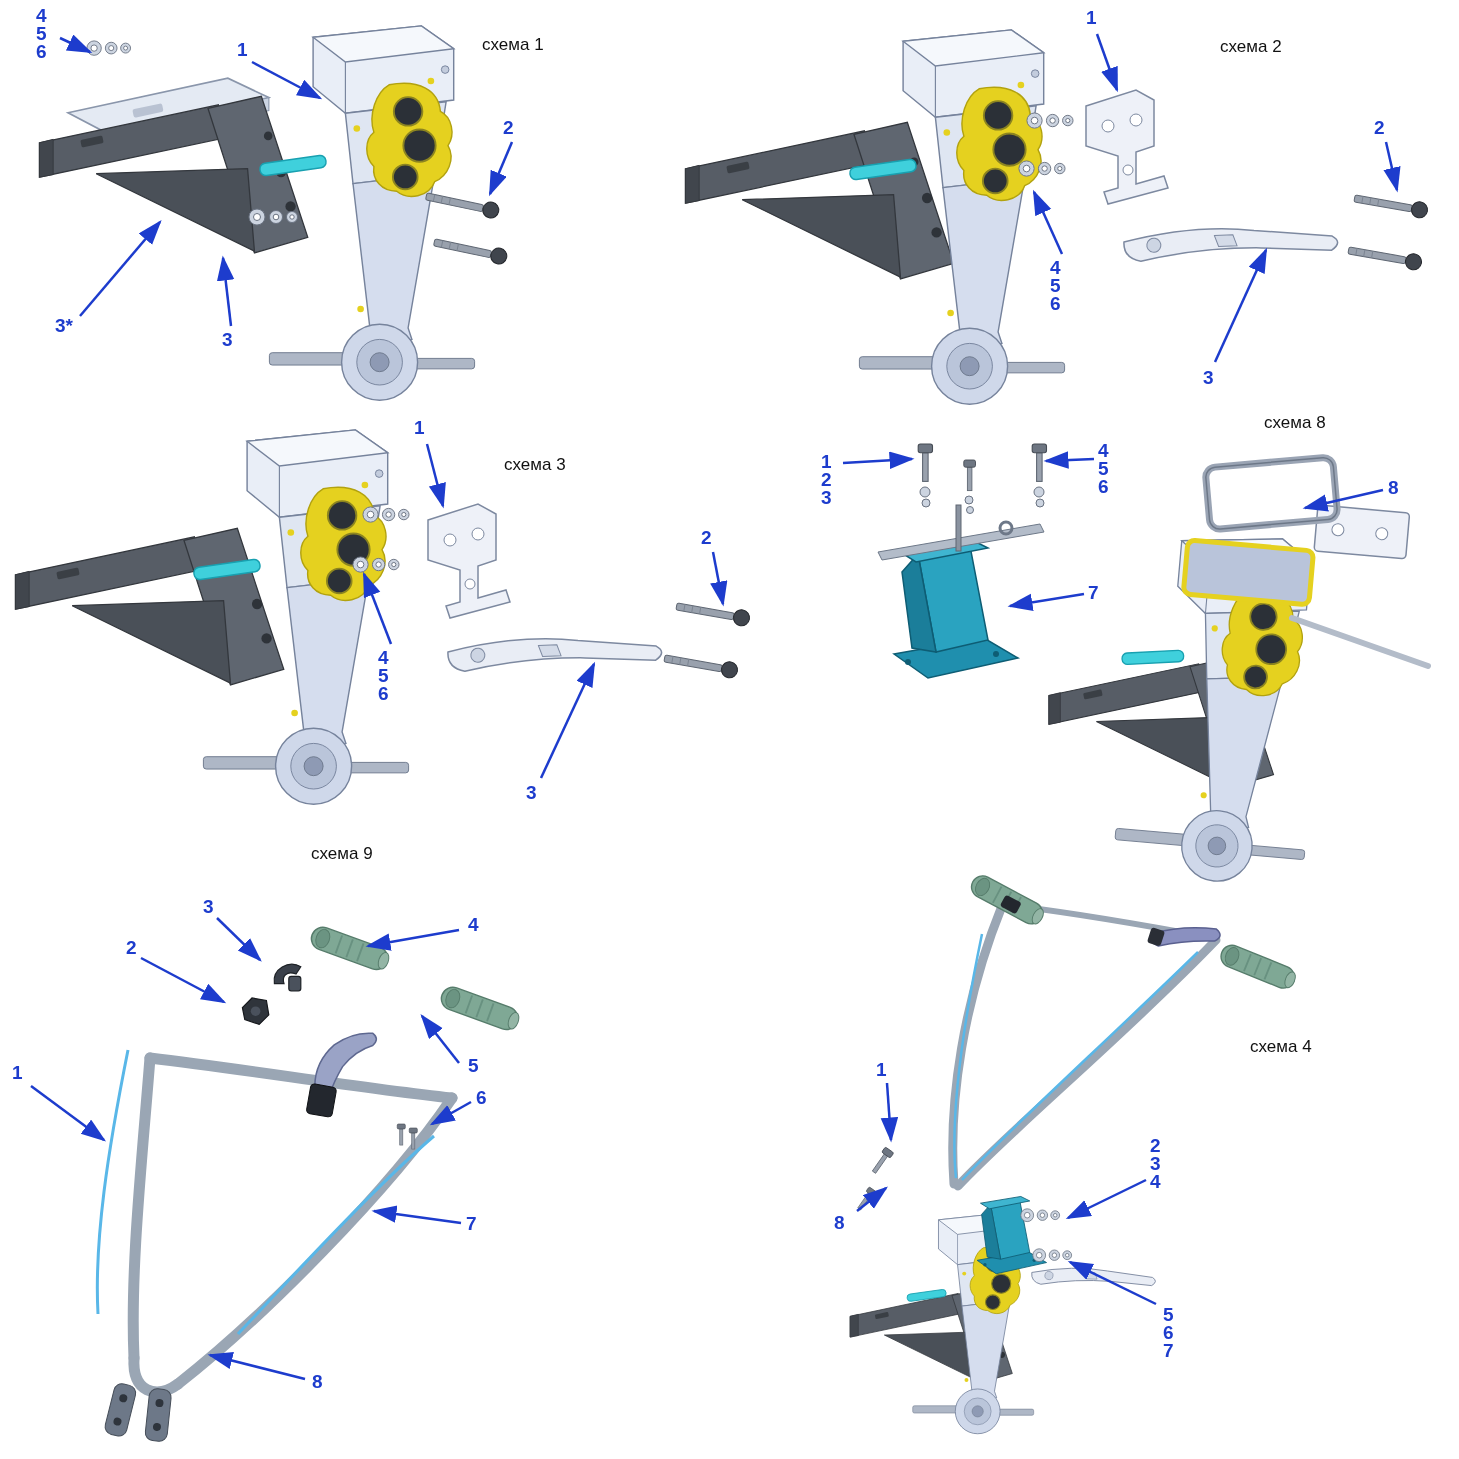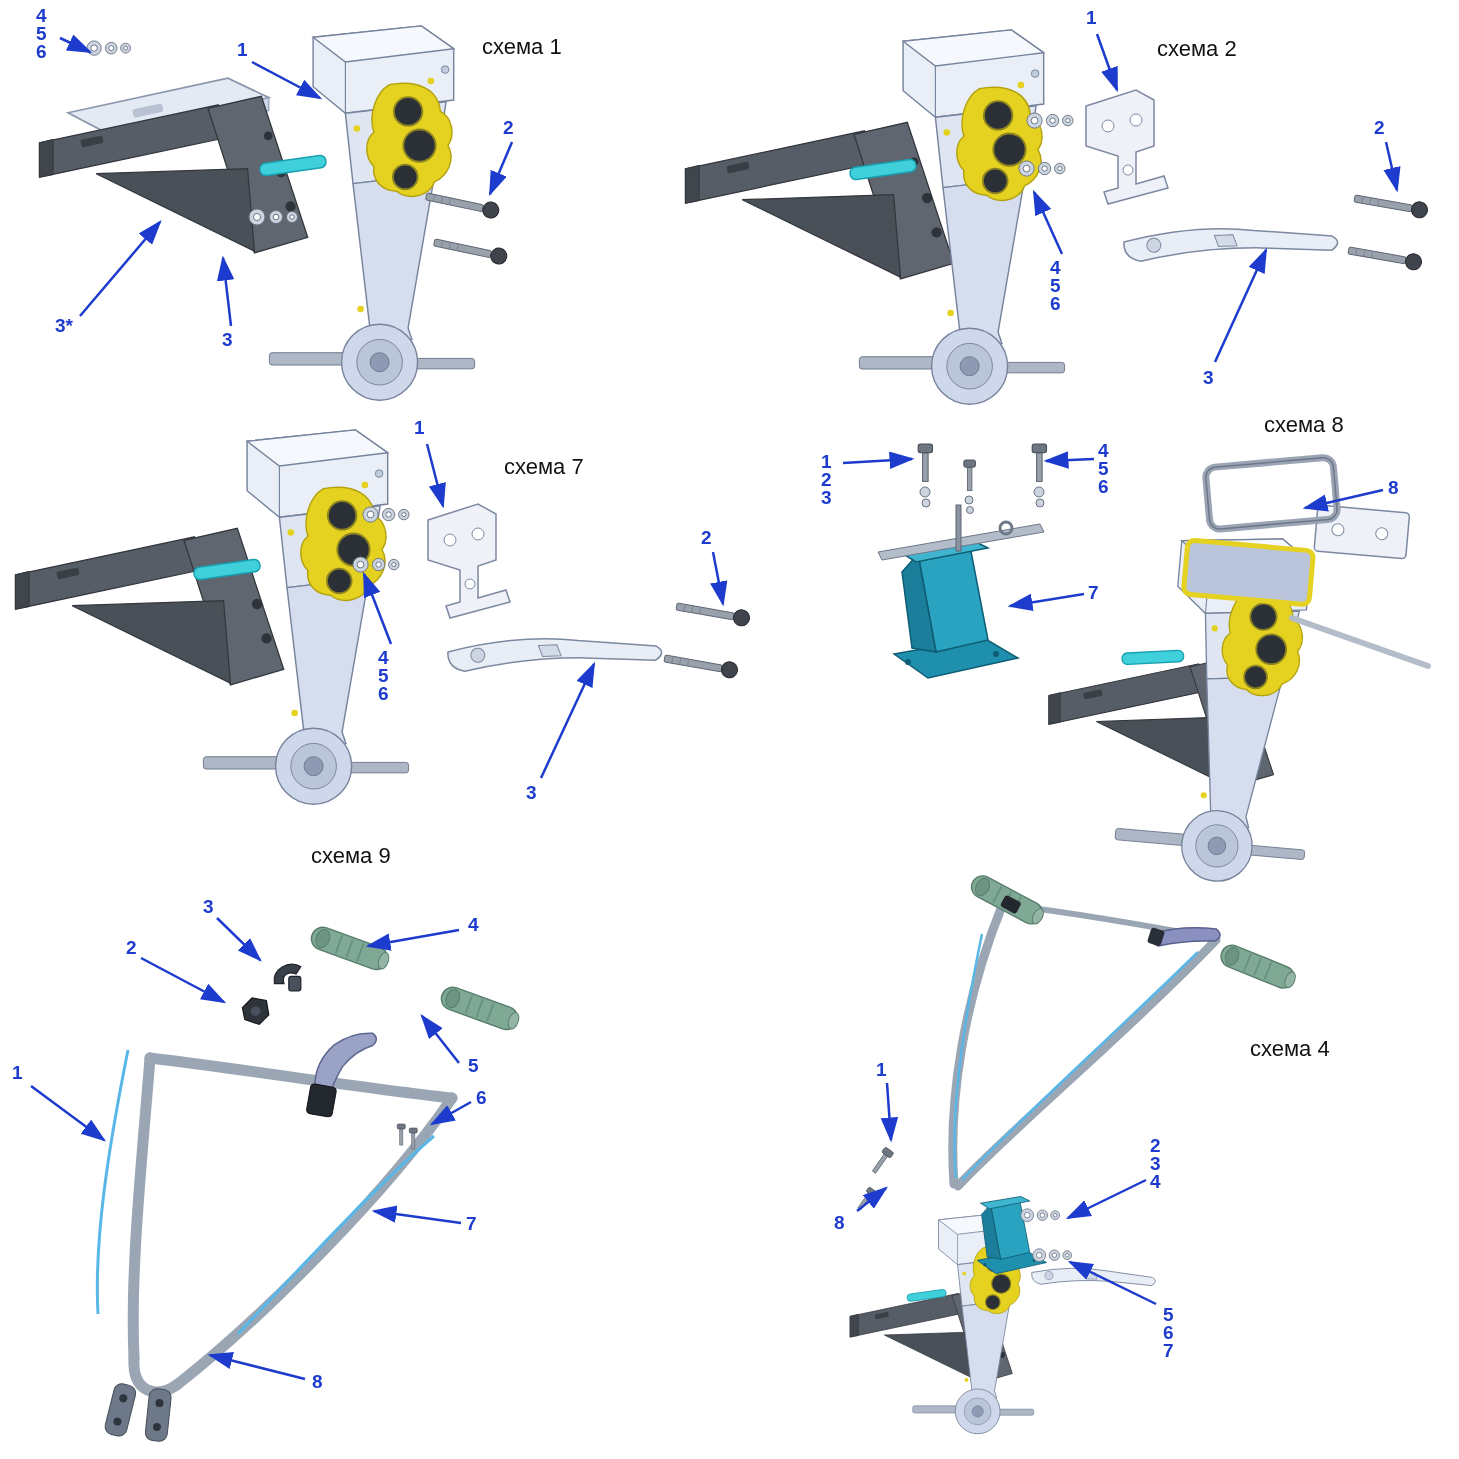--- a/index.html
+++ b/index.html
@@ -6,21 +6,21 @@
   .canvas{
     position:relative;width:1459px;height:1459px;background:#ffffff;
     font-family:"Liberation Sans",sans-serif;overflow:hidden;
   }
   .canvas > svg{position:absolute;left:0;top:0;}
   .num{
     position:absolute;color:var(--accent,#1d3ccd);
     font-weight:bold;font-size:19px;line-height:1;white-space:nowrap;
   }
   .title{
-    position:absolute;color:#111111;font-size:22px;line-height:1;white-space:nowrap;
+    position:absolute;color:#111111;font-size:17px;line-height:1;white-space:nowrap;
   }
 </style>
 </head>
 <body>
 
 <div class="canvas">
 
 <svg width="1459" height="1459" viewBox="0 0 1459 1459">
   <defs>
     <marker id="arr" markerWidth="11" markerHeight="9" refX="9" refY="3.5" orient="auto">
@@ -301,29 +301,29 @@
 
   <div class="title" style="left:482px;top:36px">схема 1</div>
   <div class="num" style="left:36px;top:6px">4</div>
   <div class="num" style="left:36px;top:24px">5</div>
   <div class="num" style="left:36px;top:42px">6</div>
   <div class="num" style="left:237px;top:40px">1</div>
   <div class="num" style="left:503px;top:118px">2</div>
   <div class="num" style="left:55px;top:316px">3*</div>
   <div class="num" style="left:222px;top:330px">3</div>
 
-  <div class="title" style="left:1157px;top:38px">схема 2</div>
+  <div class="title" style="left:1220px;top:38px">схема 2</div>
   <div class="num" style="left:1086px;top:8px">1</div>
   <div class="num" style="left:1374px;top:118px">2</div>
   <div class="num" style="left:1050px;top:258px">4</div>
   <div class="num" style="left:1050px;top:276px">5</div>
   <div class="num" style="left:1050px;top:294px">6</div>
   <div class="num" style="left:1203px;top:368px">3</div>
 
-  <div class="title" style="left:504px;top:456px">схема 7</div>
+  <div class="title" style="left:504px;top:456px">схема 3</div>
   <div class="num" style="left:414px;top:418px">1</div>
   <div class="num" style="left:701px;top:528px">2</div>
   <div class="num" style="left:378px;top:648px">4</div>
   <div class="num" style="left:378px;top:666px">5</div>
   <div class="num" style="left:378px;top:684px">6</div>
   <div class="num" style="left:526px;top:783px">3</div>
 
   <div class="title" style="left:1264px;top:414px">схема 8</div>
   <div class="num" style="left:821px;top:452px">1</div>
   <div class="num" style="left:821px;top:470px">2</div>

